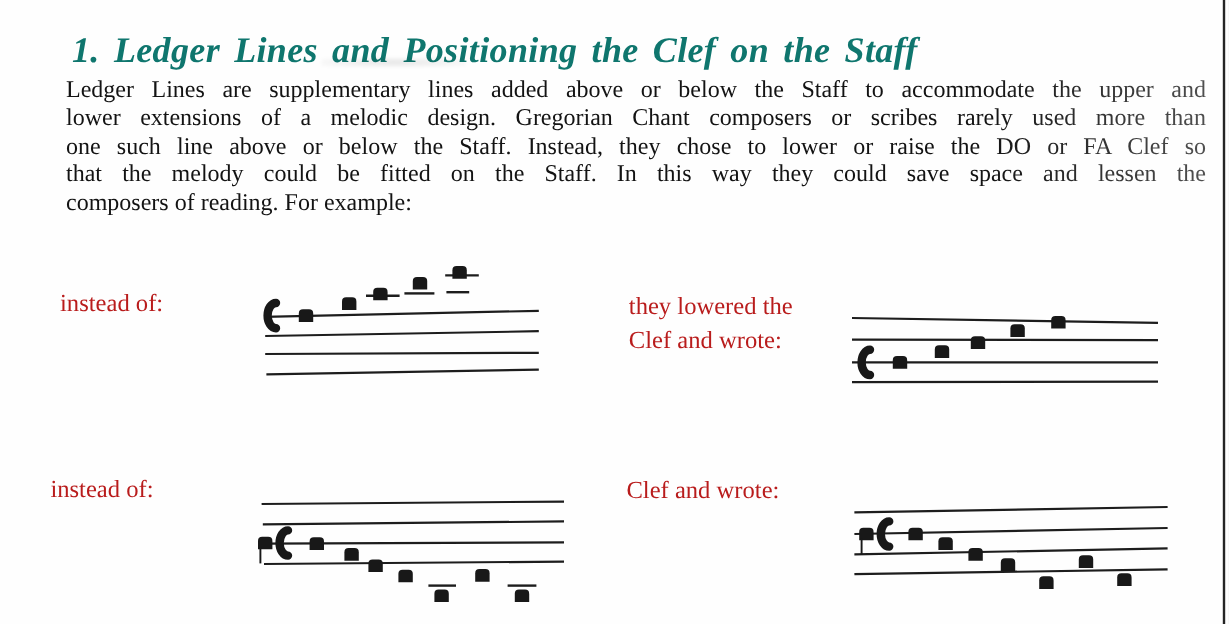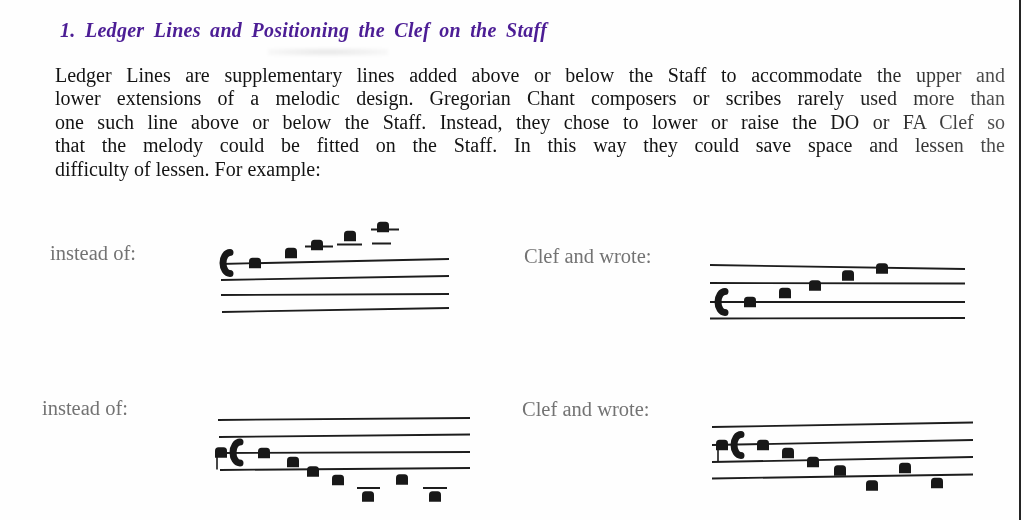--- a/index.html
+++ b/index.html
@@ -3,42 +3,42 @@
 <meta charset="utf-8">
 <style>
   html,body{margin:0;padding:0;}
   body{background:#e8e8e8;}
   #page{
     position:relative;width:1024px;height:520px;background:#fefefe;
     overflow:hidden;font-family:"Liberation Serif", serif;color:#151515;
   }
   #title{
     position:absolute;left:60px;top:6px;
-    font-size:20px;font-weight:bold;font-style:italic;
-    letter-spacing:0.3px;word-spacing:4px;color:#4c1d95;
+    font-size:30px;font-weight:bold;font-style:italic;
+    letter-spacing:0.3px;word-spacing:4px;color:#0f766e;
     white-space:nowrap;
   }
   #smudge{
     position:absolute;left:268px;top:48px;width:120px;height:8px;
     background:radial-gradient(ellipse at center, rgba(0,0,0,0.09), rgba(0,0,0,0));
     filter:blur(1.5px);pointer-events:none;
   }
   #paragraph{
     position:absolute;left:55px;top:64px;width:950px;
     font-size:20px;line-height:23.4px;color:#131313;
   }
   .para-line{text-align:justify;text-align-last:justify;}
   .para-line.last{text-align:left;text-align-last:left;}
   #para-fade{
     position:absolute;left:820px;top:60px;width:200px;height:130px;
     background:linear-gradient(to right, rgba(254,254,254,0), rgba(254,254,254,0.28));
     pointer-events:none;
   }
   .ex-label{
-    position:absolute;font-size:20.5px;color:#737373;line-height:27.5px;
+    position:absolute;font-size:20.5px;color:#b91c1c;line-height:27.5px;
     white-space:nowrap;
   }
   #label-ex1{left:50px;top:240px;}
   #label-ex2{left:524px;top:243px;}
   #label-ex3{left:42px;top:395px;}
   #label-ex4{left:522px;top:396px;}
   #staves-svg{position:absolute;left:0;top:0;pointer-events:none;}
   #scan-border{
     position:absolute;left:1019px;top:0;width:2px;height:520px;
     background:#242424;
@@ -51,30 +51,31 @@
 
   <h1 id="title">1. Ledger Lines and Positioning the Clef on the Staff</h1>
 
   <div id="smudge"></div>
 
   <div id="paragraph">
     <div class="para-line">Ledger Lines are supplementary lines added above or below the Staff to accommodate the upper and</div>
     <div class="para-line">lower extensions of a melodic design. Gregorian Chant composers or scribes rarely used more than</div>
     <div class="para-line">one such line above or below the Staff. Instead, they chose to lower or raise the DO or FA Clef so</div>
     <div class="para-line">that the melody could be fitted on the Staff. In this way they could save space and lessen the</div>
-    <div class="para-line last">difficulty of lessen. For example:</div>
+    <div class="para-line last">composers of reading. For example:</div>
   </div>
 
   <div id="para-fade"></div>
 
   <div class="ex-label" id="label-ex1">
     <span>instead of:</span>
   </div>
 
   <div class="ex-label" id="label-ex2">
+    <span style="display:block">they lowered the</span>
     <span style="display:block">Clef and wrote:</span>
   </div>
 
   <div class="ex-label" id="label-ex3">
     <span>instead of:</span>
   </div>
 
   <div class="ex-label" id="label-ex4">
     <span style="display:block">Clef and wrote:</span>
   </div>

